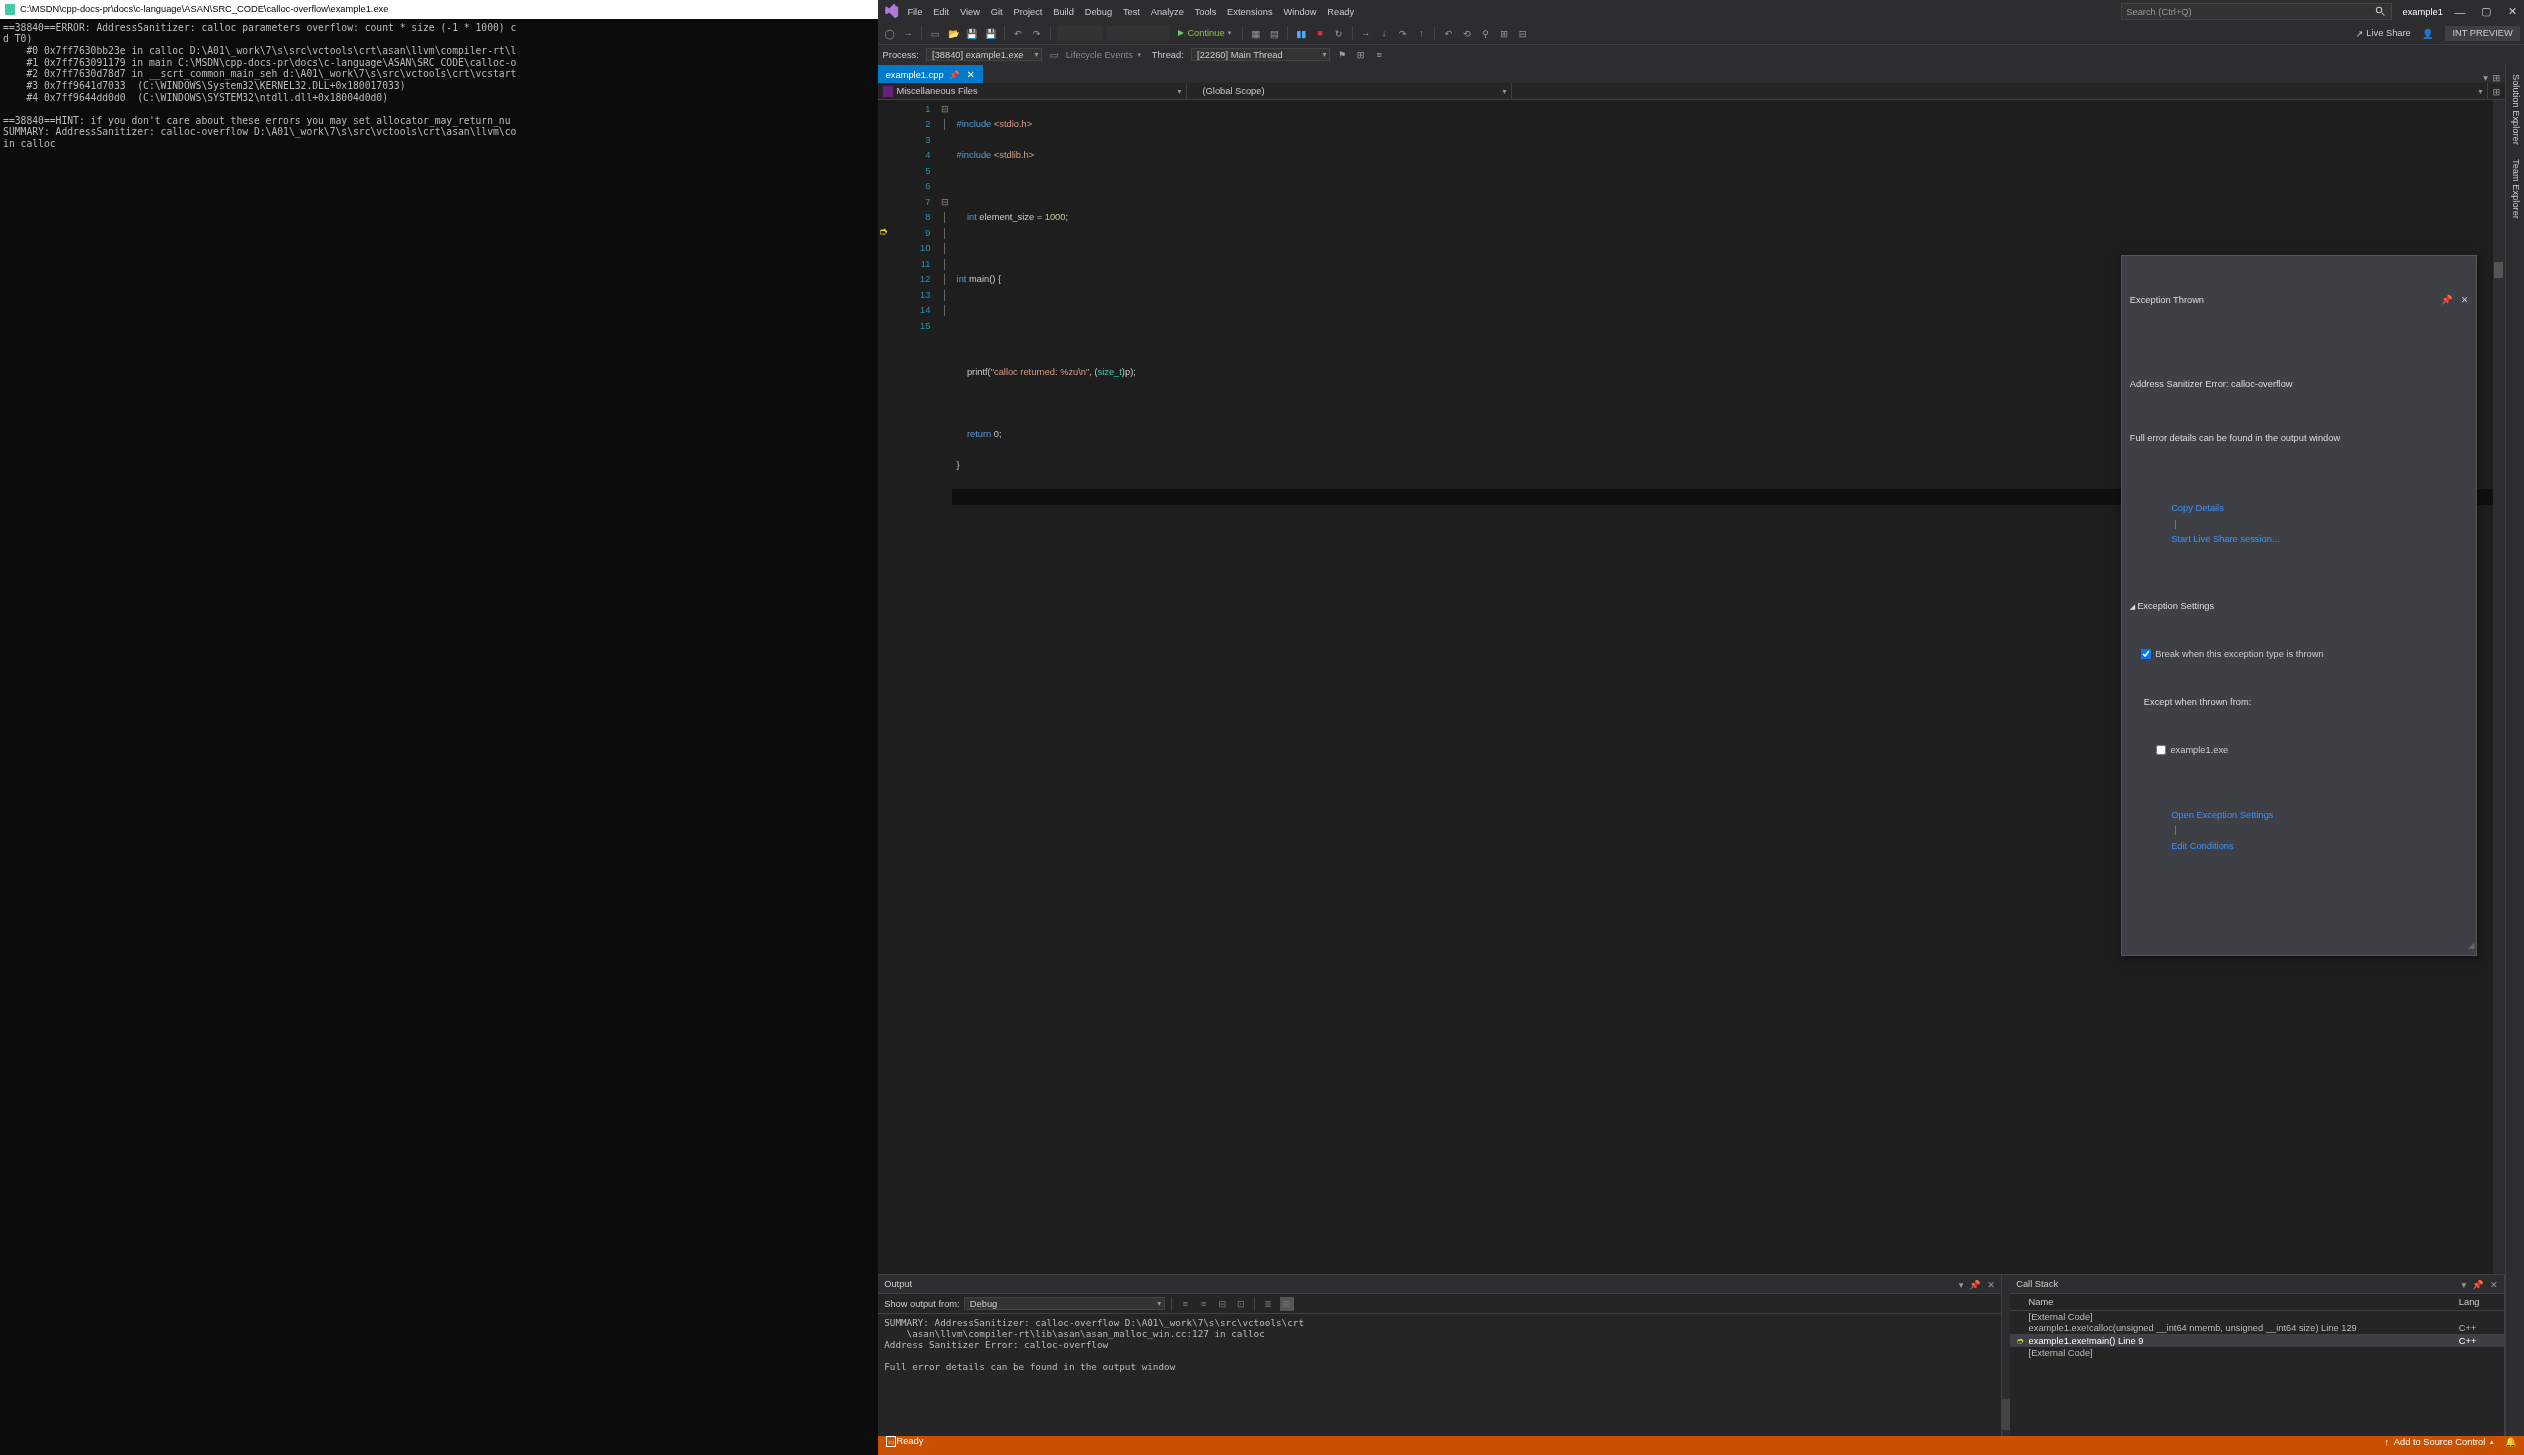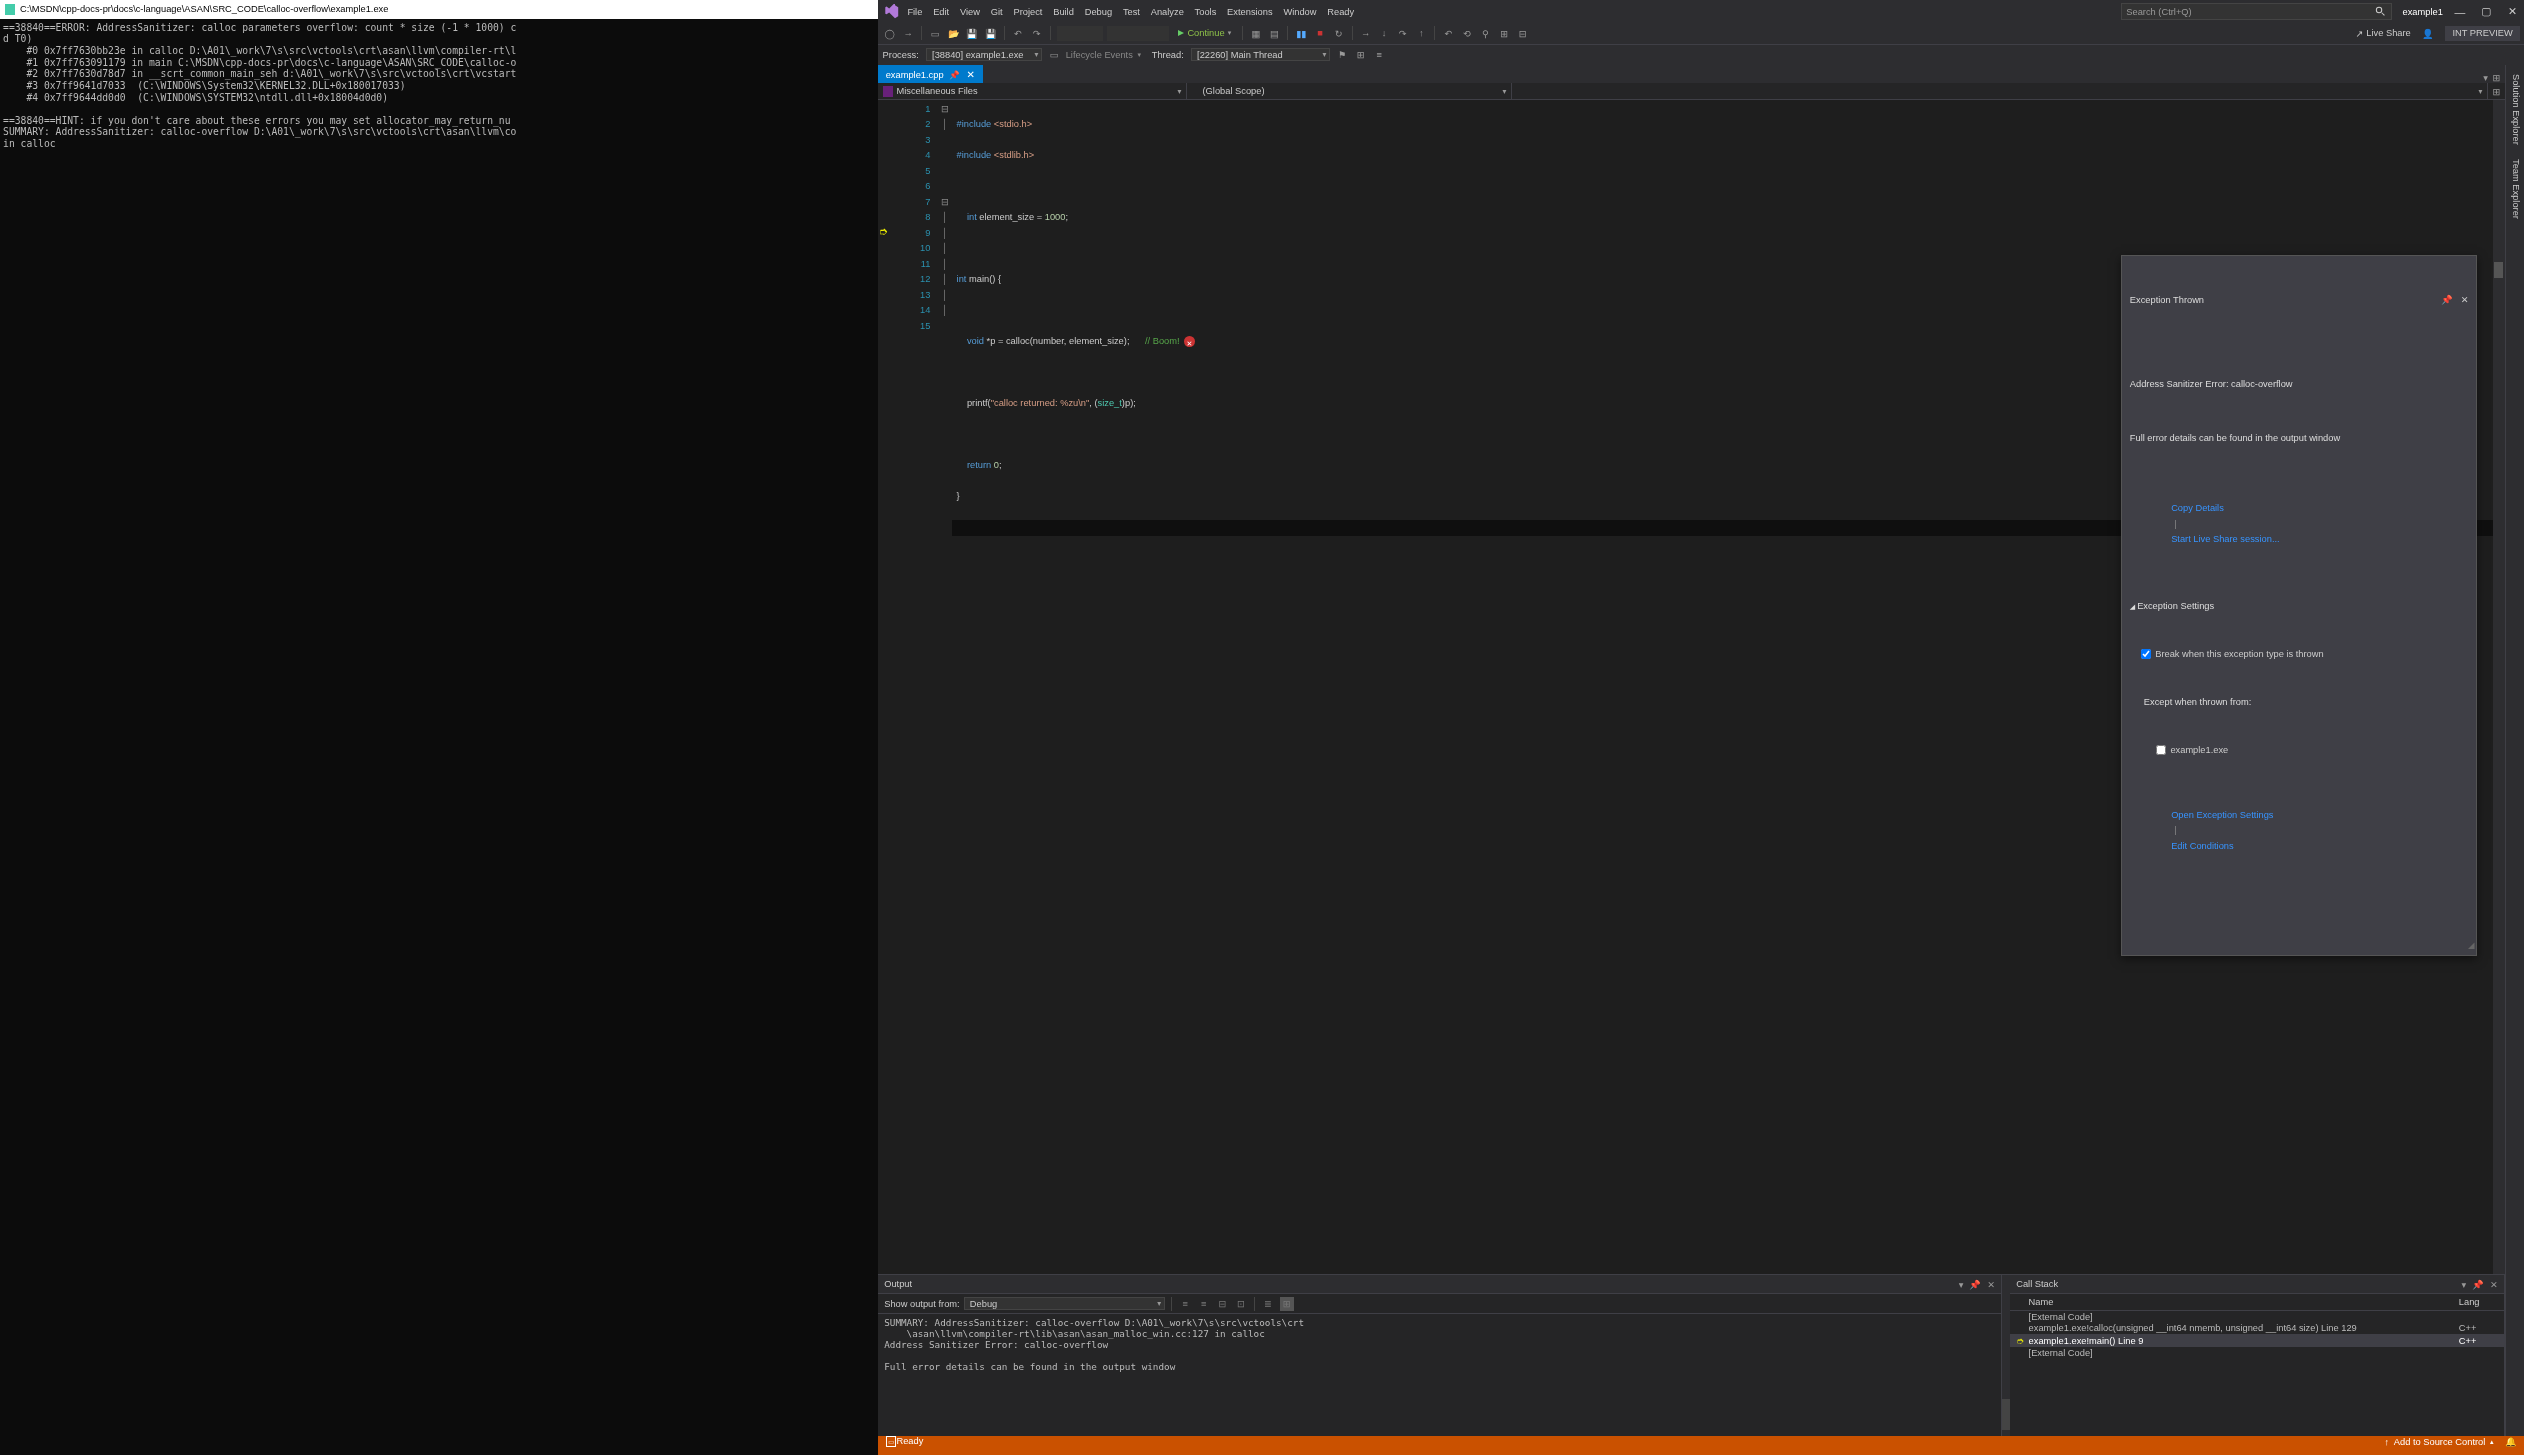--- a/index.html
+++ b/index.html
@@ -286,21 +286,20 @@
             <div>&nbsp;</div>
         </div>
         <div class="code">
 <div class="code-line"><span class="k">#include </span><span class="s">&lt;stdio.h&gt;</span></div>
 <div class="code-line"><span class="k">#include </span><span class="s">&lt;stdlib.h&gt;</span></div>
 <div class="code-line">&nbsp;</div>
 <div class="code-line"><span class="k">    int</span> element_size = <span class="num">1000</span>;</div>
 <div class="code-line">&nbsp;</div>
 <div class="code-line"><span class="k">int</span> main() {</div>
 <div class="code-line">&nbsp;</div>
-<div class="code-line">    <span class="k">void</span> *p = calloc(number, element_size);      <span class="c">// Boom!</span><span class="err-dot"></span></div>
 <div class="code-line">&nbsp;</div>
 <div class="code-line">    printf(<span class="s">"calloc returned: %zu\n"</span>, (<span class="t">size_t</span>)p);</div>
 <div class="code-line">&nbsp;</div>
 <div class="code-line">    <span class="k">return</span> <span class="num">0</span>;</div>
 <div class="code-line">}</div>
 <div class="code-line" style="background:#0f0f0f">&nbsp;</div>
 
           
           <div class="ex-popup">
             <div class="hdr">

